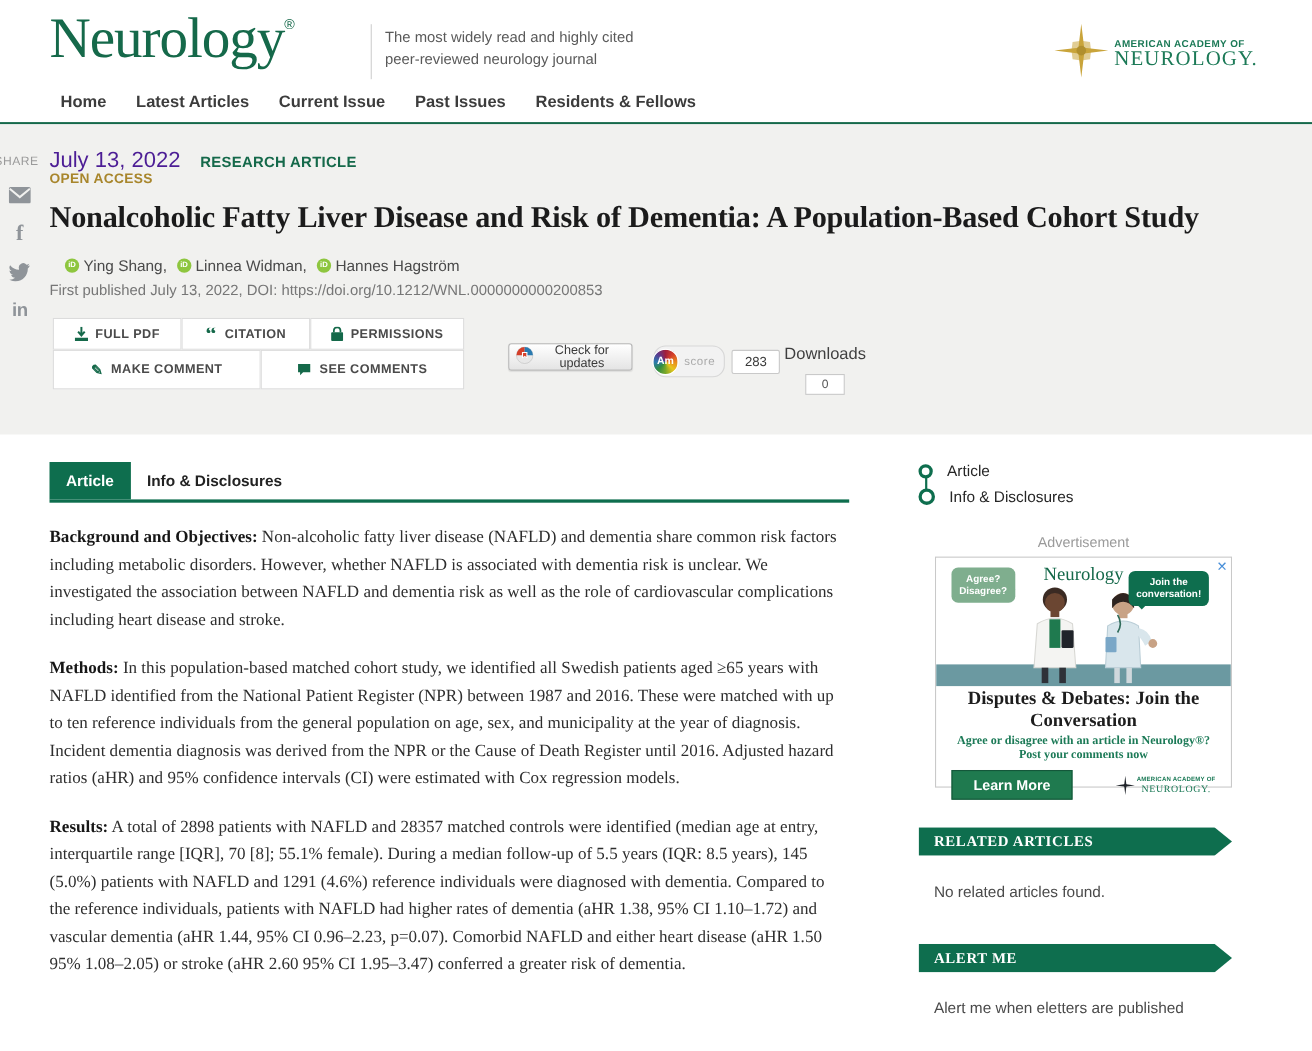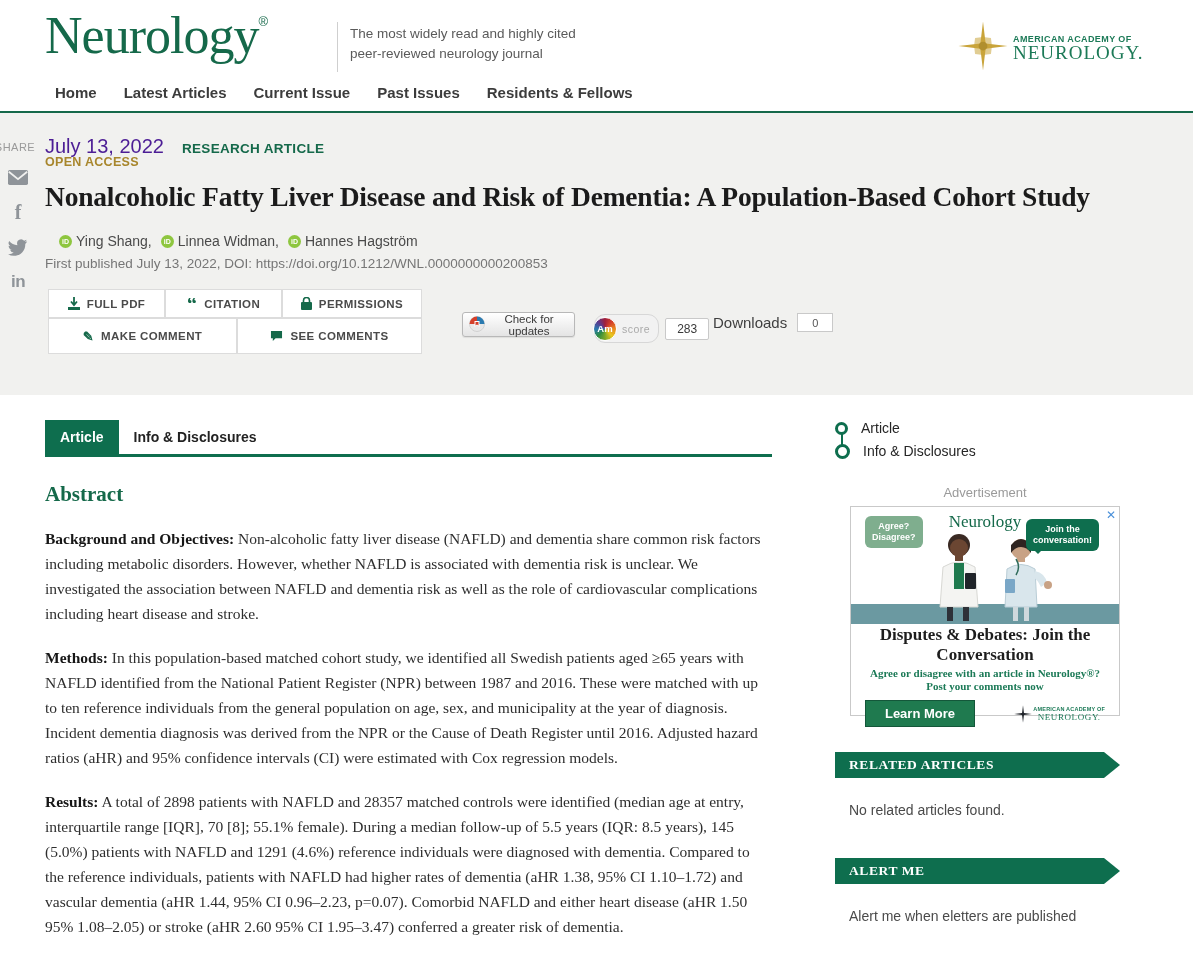--- a/index.html
+++ b/index.html
@@ -50,21 +50,21 @@
   .b-fullpdf { width:117px; } .b-citation { width:117px; } .b-permissions { width:140px; }
   .b-makecomment { width:189px; height:36px; } .b-seecomments { width:185px; height:36px; }
 
   .check-btn { position:absolute; left:417px; top:199px; width:113px; height:25px; background:linear-gradient(#ffffff,#e4e4e4); border:1px solid #b8b8b8; border-radius:3px; display:flex; align-items:center; gap:5px; padding:0 6px; font-size:11.5px; color:#3a3a3a; cursor:pointer; box-shadow:0 1px 1px rgba(0,0,0,0.08); }
   .altmetric { position:absolute; left:549px; top:201px; display:flex; align-items:center; cursor:pointer; }
   .alt-pill { display:flex; align-items:center; background:#f2f2f2; border:1px solid #d7d7d7; border-radius:11px; height:29px; padding:0 8px 0 0; }
   .alt-donut { width:24px; height:24px; margin-left:-2px; border-radius:50%; background:conic-gradient(#a01f3c, #d43f2a, #e98a1f, #e8c51d, #7aa829, #2f8c43, #2a7ab0, #5b3a8e, #a01f3c); display:flex; align-items:center; justify-content:center; border:1px solid #fff; }
   .alt-donut span { color:#fff; font-size:9.5px; font-weight:bold; }
   .alt-score { font-size:10.5px; color:#aaa; letter-spacing:0.5px; margin-left:5px; }
   .alt-value { margin-left:6px; width:44px; height:22px; background:#fff; border:1px solid #c9c9c9; border-radius:2px; display:flex; align-items:center; justify-content:center; font-size:12px; color:#3a3a3a; }
-  .downloads { position:absolute; left:668px; top:200px; display:flex; align-items:center; gap:10px; }
+  .downloads { position:absolute; left:668px; top:200px; display:flex; align-items:center; gap:10px;flex-direction:column; }
   .downloads-label { font-size:15px; color:#3f3f3f; }
   .downloads-box { width:36px; height:19px; background:#fff; border:1px solid #c9c9c9; display:flex; align-items:center; justify-content:center; font-size:11px; color:#555; }
 
   
   .content-left { position:absolute; left:45px; top:395px; width:727px; }
   .tabs-row { margin-top:25px; display:flex; align-items:flex-end; border-bottom:3px solid #0e6e4e; }
   .tab { font-size:14px; font-weight:bold; padding:9px 15px; cursor:pointer; color:#222; }
   .tab.active { background:#0e6e4e; color:#fff; }
   .abstract-h { margin-top:25px; font-family:"Liberation Serif", serif; font-size:21px; font-weight:bold; color:#15694a; }
   .abs-p { margin-top:19px; font-family:"Liberation Serif", serif; font-size:15.5px; line-height:25px; color:#2e2e2e; }
@@ -253,21 +253,20 @@
     </div>
   </div>
 </section>
 
 <main class="content-left">
   <div class="tabs-row">
     <span class="tab active">Article</span>
     <span class="tab">Info &amp; Disclosures</span>
   </div>
 
-  <h2 class="abstract-h">Abstract</h2>
 
   <p class="abs-p"><b>Background and Objectives:</b><span> Non-alcoholic fatty liver disease (NAFLD) and dementia share common risk factors including metabolic disorders. However, whether NAFLD is associated with dementia risk is unclear. We investigated the association between NAFLD and dementia risk as well as the role of cardiovascular complications including heart disease and stroke.</span></p>
 
   <p class="abs-p"><b>Methods:</b><span> In this population-based matched cohort study, we identified all Swedish patients aged ≥65 years with NAFLD identified from the National Patient Register (NPR) between 1987 and 2016. These were matched with up to ten reference individuals from the general population on age, sex, and municipality at the year of diagnosis. Incident dementia diagnosis was derived from the NPR or the Cause of Death Register until 2016. Adjusted hazard ratios (aHR) and 95% confidence intervals (CI) were estimated with Cox regression models.</span></p>
 
   <p class="abs-p"><b>Results:</b><span> A total of 2898 patients with NAFLD and 28357 matched controls were identified (median age at entry, interquartile range [IQR], 70 [8]; 55.1% female). During a median follow-up of 5.5 years (IQR: 8.5 years), 145 (5.0%) patients with NAFLD and 1291 (4.6%) reference individuals were diagnosed with dementia. Compared to the reference individuals, patients with NAFLD had higher rates of dementia (aHR 1.38, 95% CI 1.10–1.72) and vascular dementia (aHR 1.44, 95% CI 0.96–2.23, p=0.07). Comorbid NAFLD and either heart disease (aHR 1.50 95% 1.08–2.05) or stroke (aHR 2.60 95% CI 1.95–3.47) conferred a greater risk of dementia.</span></p>
 </main>
 
 <aside class="sidebar">
   <div class="toc">

